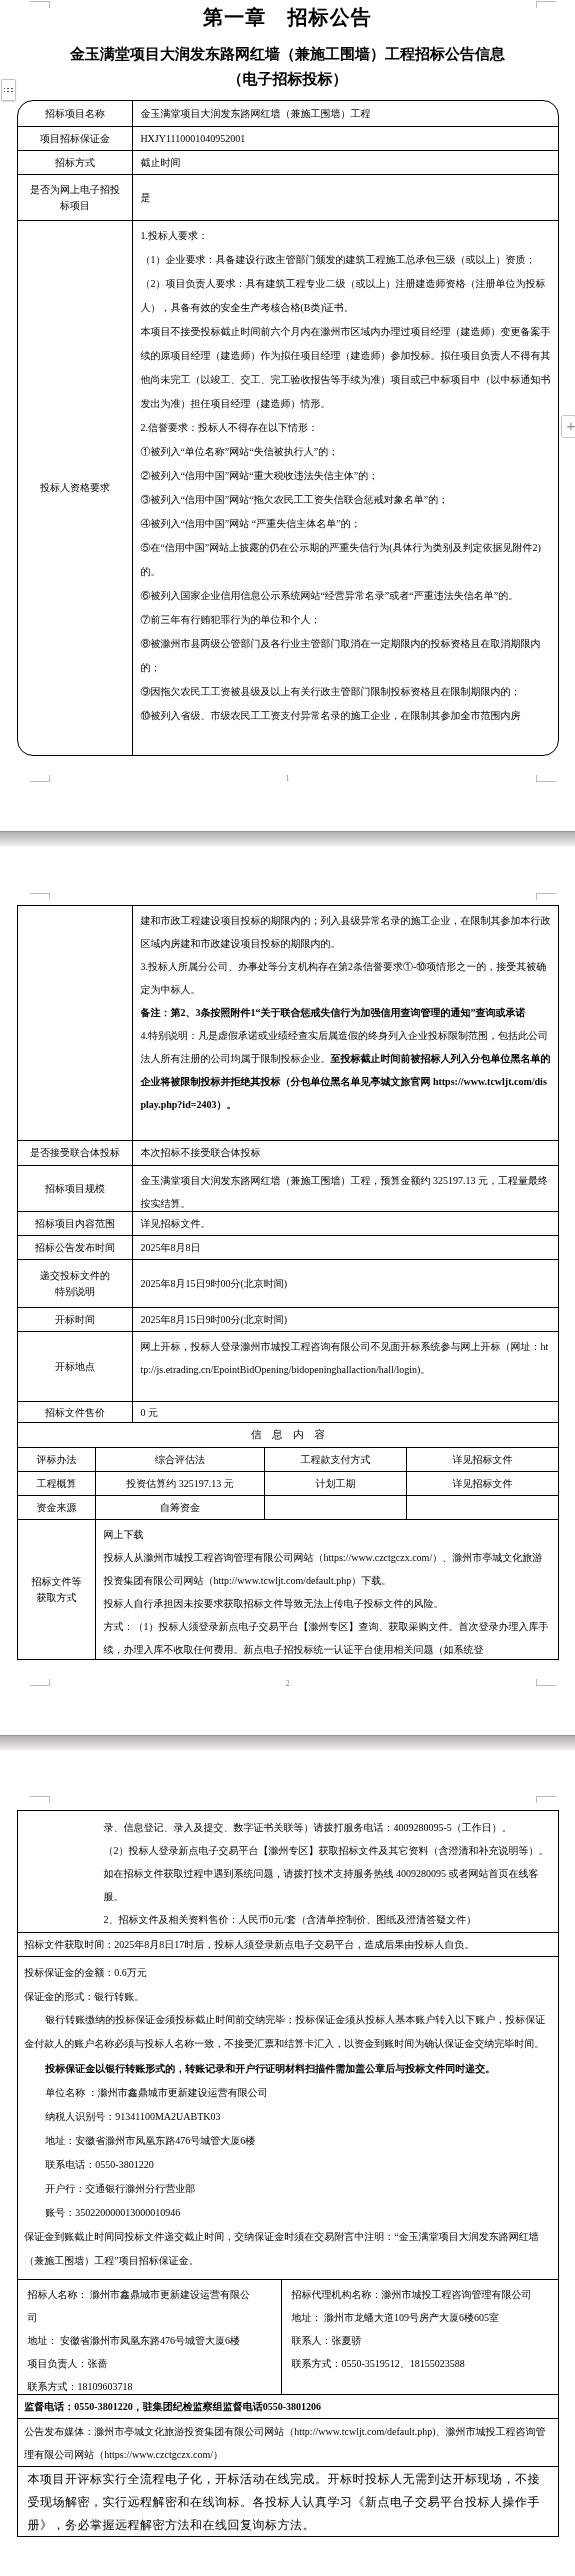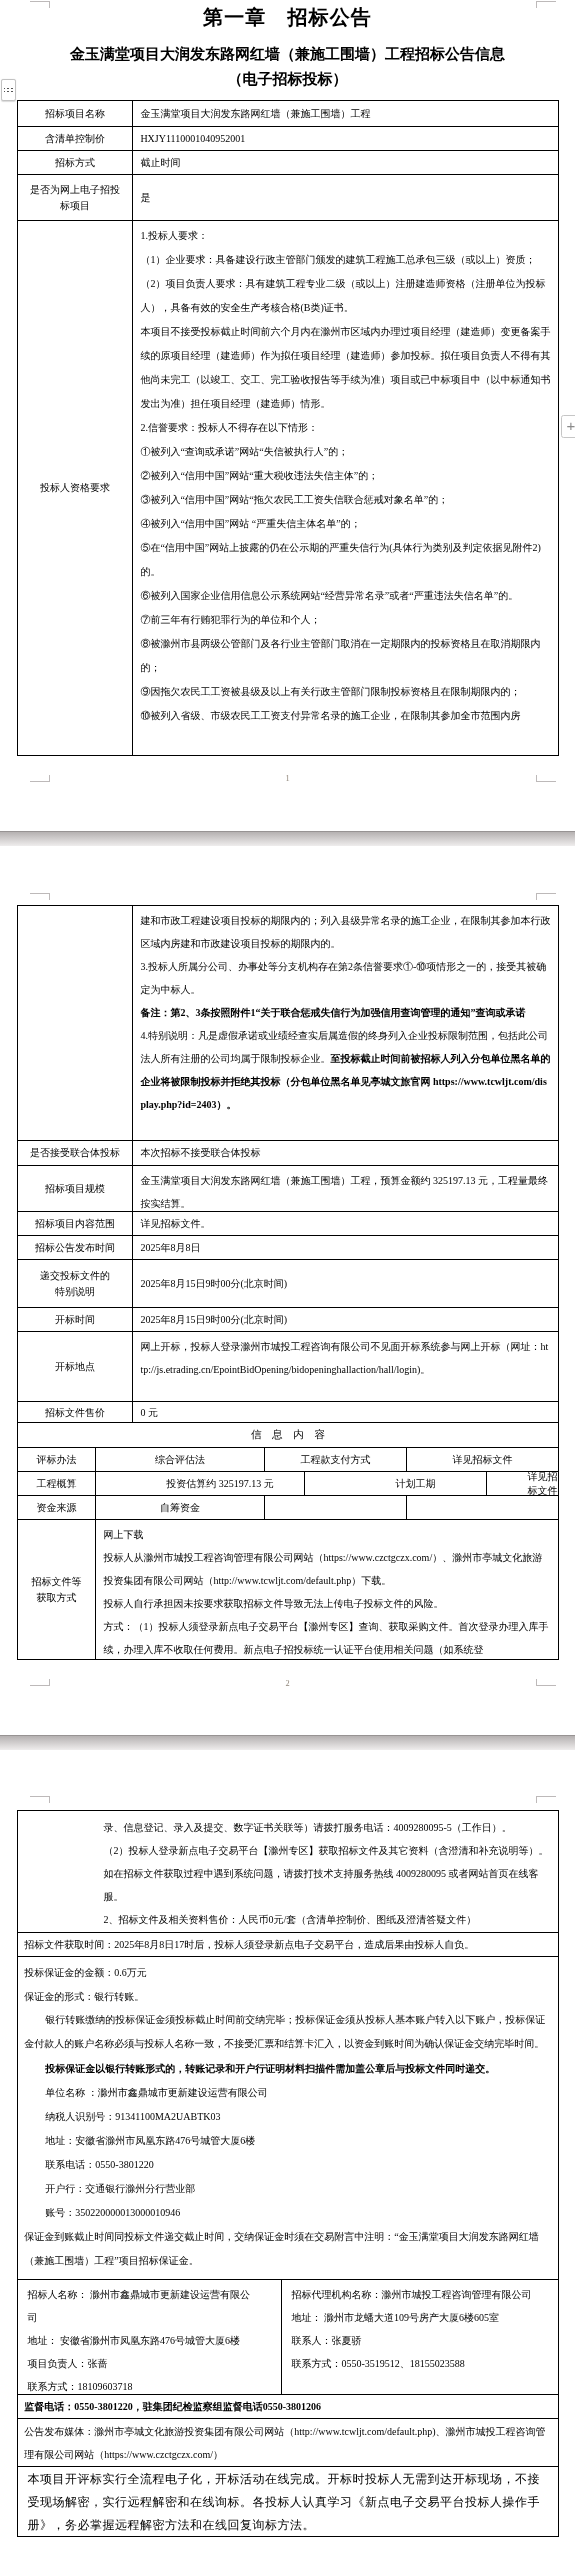--- a/index.html
+++ b/index.html
@@ -82,27 +82,27 @@
       </span>
   </div>
 
   <div class="plus-btn">
     <span>+</span>
   </div>
 
   <div class="chapter-title">第一章　招标公告</div>
   <div class="doc-title">金玉满堂项目大润发东路网红墙（兼施工围墙）工程招标公告信息（电子招标投标）</div>
 
-  <div class="tbl" style="top:100px;">
+  <div class="tbl" style="top:100px;border-radius:16px;">
     <div class="row first" style="height:25px;">
       <div class="lab">招标项目名称</div>
       <div class="val vc">金玉满堂项目大润发东路网红墙（兼施工围墙）工程</div>
     </div>
     <div class="row" style="height:24px;">
-      <div class="lab">含清单控制价</div>
+      <div class="lab">项目招标保证金</div>
       <div class="val vc">HXJY1110001040952001</div>
     </div>
     <div class="row" style="height:24px;">
       <div class="lab">招标方式</div>
       <div class="val vc">截止时间</div>
     </div>
     <div class="row" style="height:46px;">
       <div class="lab">
         <span>是否为网上电子招投</span>
         <span>标项目</span>
@@ -110,21 +110,21 @@
       <div class="val vc">是</div>
     </div>
     <div class="row" style="height:535px;">
       <div class="lab">投标人资格要求</div>
       <div class="val">
         <p>1.投标人要求：</p>
         <p>（1）企业要求：具备建设行政主管部门颁发的建筑工程施工总承包三级（或以上）资质；</p>
         <p>（2）项目负责人要求：具有建筑工程专业二级（或以上）注册建造师资格（注册单位为投标人），具备有效的安全生产考核合格(B类)证书。</p>
         <p>本项目不接受投标截止时间前六个月内在滁州市区域内办理过项目经理（建造师）变更备案手续的原项目经理（建造师）作为拟任项目经理（建造师）参加投标。拟任项目负责人不得有其他尚未完工（以竣工、交工、完工验收报告等手续为准）项目或已中标项目中（以中标通知书发出为准）担任项目经理（建造师）情形。</p>
         <p>2.信誉要求：投标人不得存在以下情形：</p>
-        <p>①被列入“查询或承诺”网站“失信被执行人”的；</p>
+        <p>①被列入“单位名称”网站“失信被执行人”的；</p>
         <p>②被列入“信用中国”网站“重大税收违法失信主体”的；</p>
         <p>③被列入“信用中国”网站“拖欠农民工工资失信联合惩戒对象名单”的；</p>
         <p>④被列入“信用中国”网站 “严重失信主体名单”的；</p>
         <p>⑤在“信用中国”网站上披露的仍在公示期的严重失信行为(具体行为类别及判定依据见附件2)的。</p>
         <p>⑥被列入国家企业信用信息公示系统网站“经营异常名录”或者“严重违法失信名单”的。</p>
         <p>⑦前三年有行贿犯罪行为的单位和个人；</p>
         <p>⑧被滁州市县两级公管部门及各行业主管部门取消在一定期限内的投标资格且在取消期限内的；</p>
         <p>⑨因拖欠农民工工资被县级及以上有关行政主管部门限制投标资格且在限制期限内的；</p>
         <p>⑩被列入省级、市级农民工工资支付异常名录的施工企业，在限制其参加全市范围内房</p>
       </div>
@@ -188,21 +188,21 @@
   <div class="tbl" style="top:1422px;">
     <div class="row first" style="height:24px;">
       <div class="info-hd">信息内容</div>
     </div>
     <div class="row" style="height:24px;">
       <div class="gridcell" style="flex:0 0 78px;">评标办法</div>
       <div class="gridcell" style="flex:0 0 169px;">综合评估法</div>
       <div class="gridcell" style="flex:0 0 142px;">工程款支付方式</div>
       <div class="gridcell last" style="flex:1;">详见招标文件</div>
     </div>
-    <div class="row" style="height:24px;gap:40px;">
+    <div class="row" style="height:24px;">
       <div class="gridcell" style="flex:0 0 78px;">工程概算</div>
       <div class="gridcell" style="flex:0 0 169px;">投资估算约 325197.13 元</div>
       <div class="gridcell" style="flex:0 0 142px;">计划工期</div>
       <div class="gridcell last" style="flex:1;">详见招标文件</div>
     </div>
     <div class="row" style="height:24px;justify-content:flex-end;">
       <div class="gridcell" style="flex:0 0 78px;">资金来源</div>
       <div class="gridcell" style="flex:0 0 169px;">自筹资金</div>
       <div class="gridcell" style="flex:0 0 142px;"></div>
       <div class="gridcell last" style="flex:1;"></div>

